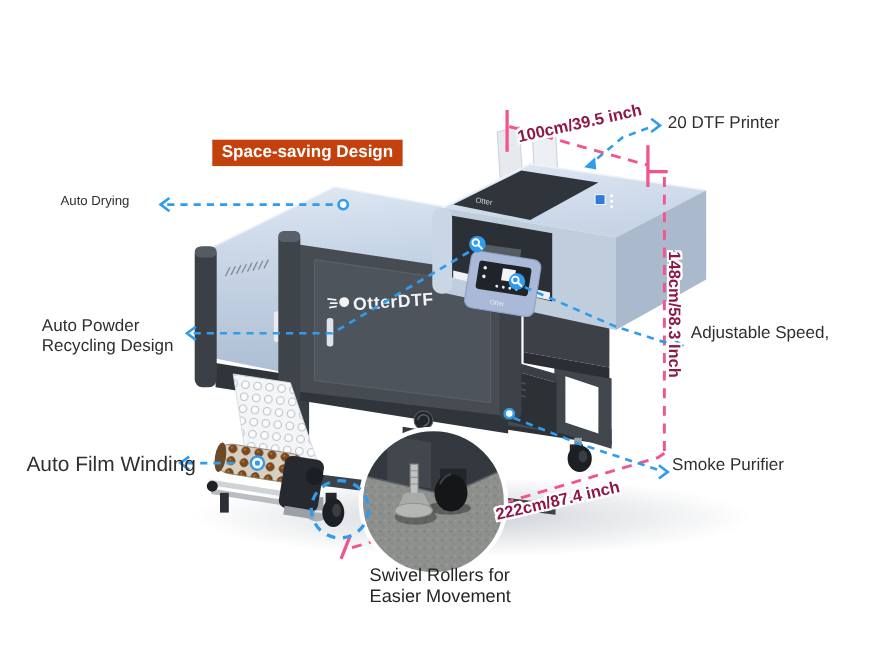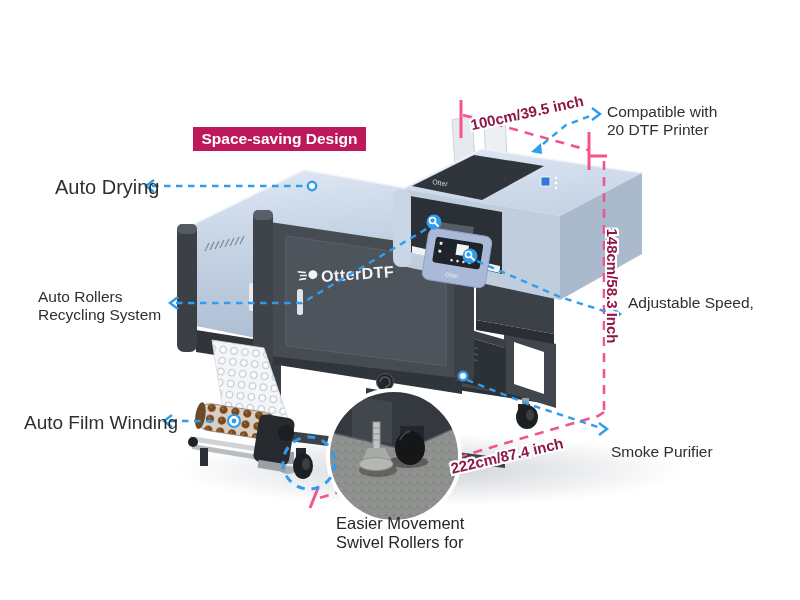--- a/index.html
+++ b/index.html
@@ -1,21 +1,21 @@
 <!DOCTYPE html>
 <html><head>
 <meta charset="utf-8">
 <style>
   html,body{margin:0;padding:0;background:#fff;}
   #canvas{position:relative;width:800px;height:600px;background:#ffffff;overflow:hidden;
           font-family:"Liberation Sans","DejaVu Sans",sans-serif;}
   #scene{position:absolute;left:0;top:0;z-index:1;}
   .label{position:absolute;z-index:3;color:#2f2f2f;font-size:15.5px;line-height:1.16;white-space:nowrap;}
   .label span{display:block;}
-  .badge{position:absolute;z-index:3;background:#be185d;color:#ffffff;font-size:15.5px;font-weight:700;
+  .badge{position:absolute;z-index:3;background:#c2410c;color:#ffffff;font-size:15.5px;font-weight:700;
          text-align:center;line-height:24px;height:24px;}
   .dim{position:absolute;z-index:3;font-weight:700;font-size:15px;color:#8e1747;text-align:center;white-space:nowrap;
        text-shadow:-2px -2px 0 #fff,2px -2px 0 #fff,-2px 2px 0 #fff,2px 2px 0 #fff,
                    0 -2px 0 #fff,0 2px 0 #fff,-2px 0 0 #fff,2px 0 0 #fff,
                    -1px -1px 0 #fff,1px -1px 0 #fff,-1px 1px 0 #fff,1px 1px 0 #fff;}
   .caption{position:absolute;z-index:3;color:#262626;font-size:16.5px;line-height:1.13;}
   .caption span{display:block;}
 </style>
 </head>
 <body>
@@ -267,43 +267,42 @@
       </g>
     </g>
     <circle cx="394" cy="456" r="66" fill="none" stroke="#ffffff" stroke-width="4"></circle>
   </g>
 
   <circle cx="309" cy="463" r="26" fill="none" stroke="#2f9ced" stroke-width="3" stroke-dasharray="8 7"></circle>
 </svg>
 
 <div class="badge" style="left:193px;top:127px;width:173px;">Space-saving Design</div>
 
-<div class="label" style="left:55px;top:176px;font-size:20px;text-align:right;">Auto Drying</div>
+<div class="label" style="left:55px;top:176px;font-size:12px;text-align:right;">Auto Drying</div>
 
 <div class="label" style="left:38px;top:288px;">
-  <span>Auto Rollers</span>
-  <span>Recycling System</span>
+  <span>Auto Powder</span>
+  <span>Recycling Design</span>
 </div>
 
 <div class="label" style="left:24px;top:412px;font-size:19px;">Auto Film Winding</div>
 
 <div class="label" style="left:607px;top:103px;">
-  <span>Compatible with</span>
   <span>20 DTF Printer</span>
 </div>
 
 <div class="label" style="left:628px;top:294px;">
   <span>Adjustable Speed,</span>
 </div>
 
-<div class="label" style="left:611px;top:443px;">Smoke Purifier</div>
+<div class="label" style="left:611px;top:414px;">Smoke Purifier</div>
 
 <div class="caption" style="left:336px;top:514px;">
+  <span>Swivel Rollers for</span>
   <span>Easier Movement</span>
-  <span>Swivel Rollers for</span>
 </div>
 
 <div class="dim" style="left:447px;top:104px;width:160px;transform:rotate(-12.5deg);">100cm/39.5 inch</div>
 
 <div class="dim" style="left:621px;top:211px;width:150px;transform:rotate(90deg);transform-origin:0 0;">148cm/58.3 Inch</div>
 
 <div class="dim" style="left:427px;top:447px;width:160px;transform:rotate(-13deg);">222cm/87.4 inch</div>
 
 </div>
 

